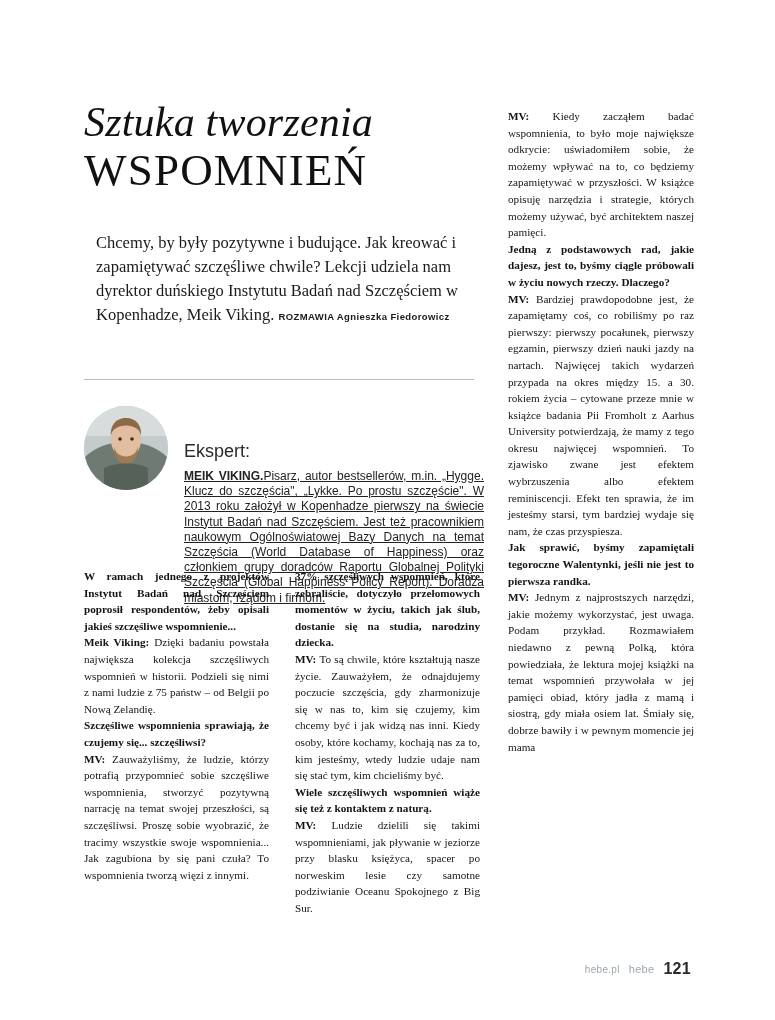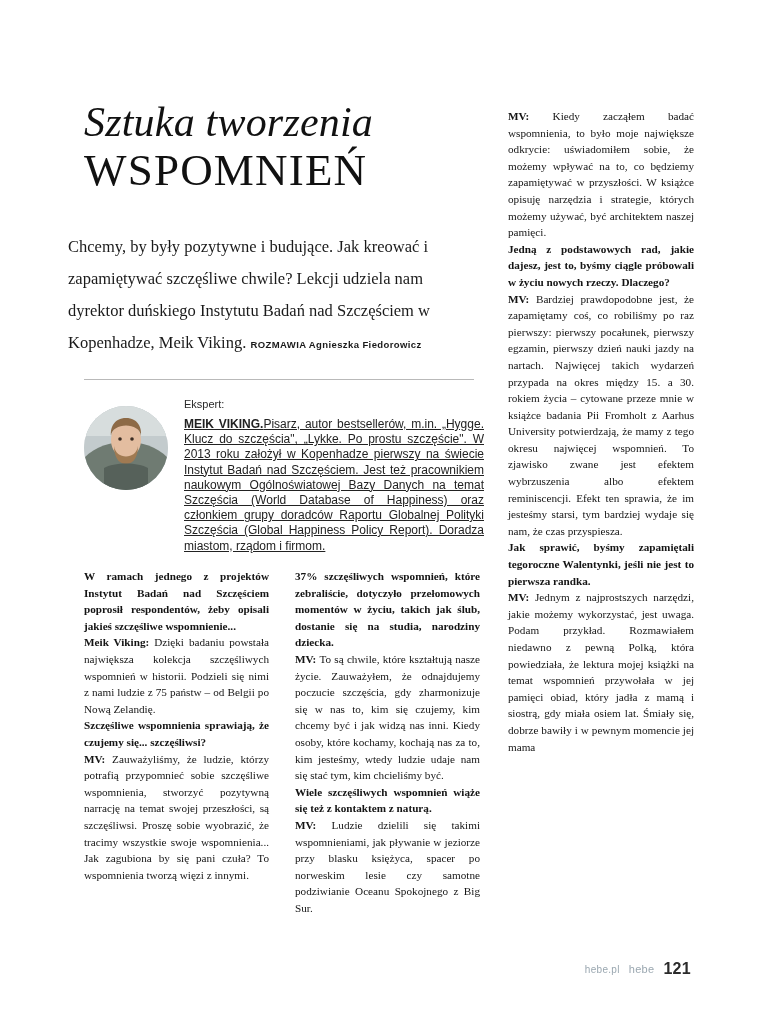--- a/index.html
+++ b/index.html
@@ -40,25 +40,25 @@
     font-size: 45px;
     line-height: 48px;
     letter-spacing: 1.2px;
     margin-top: 2px;
     color: #111;
   }
 
   
   .lead {
     position: absolute;
-    left: 68px;
+    left: 96px;
     top: 231px;
     width: 400px;
     font-size: 16.5px;
-    line-height: 32px;
+    line-height: 24px;
     color: #1a1a1a;
   }
   .lead .byline {
     font-family: "Liberation Sans", sans-serif;
     font-size: 9.5px;
     letter-spacing: 0.4px;
     font-weight: bold;
     color: #1a1a1a;
     white-space: nowrap;
   }
@@ -88,23 +88,24 @@
     overflow: hidden;
     background: #cfd4d6;
   }
   .expert-photo svg { display: block; }
   .expert-body {
     margin-left: 100px;
     width: 300px;
   }
   .expert-title {
     font-family: "Liberation Sans", sans-serif;
-    font-size: 11px;
+    font-size: 18px;
     color: #2a2a2a;
     margin-bottom: 7px;
+    margin-top: 43px;
   }
   .expert-text {
     font-family: "Liberation Sans", sans-serif;
     font-size: 12px;
     line-height: 15.2px;
     color: #222;
     text-align: justify;
     text-decoration: underline;
   }
   .expert-text b { font-weight: bold; }

